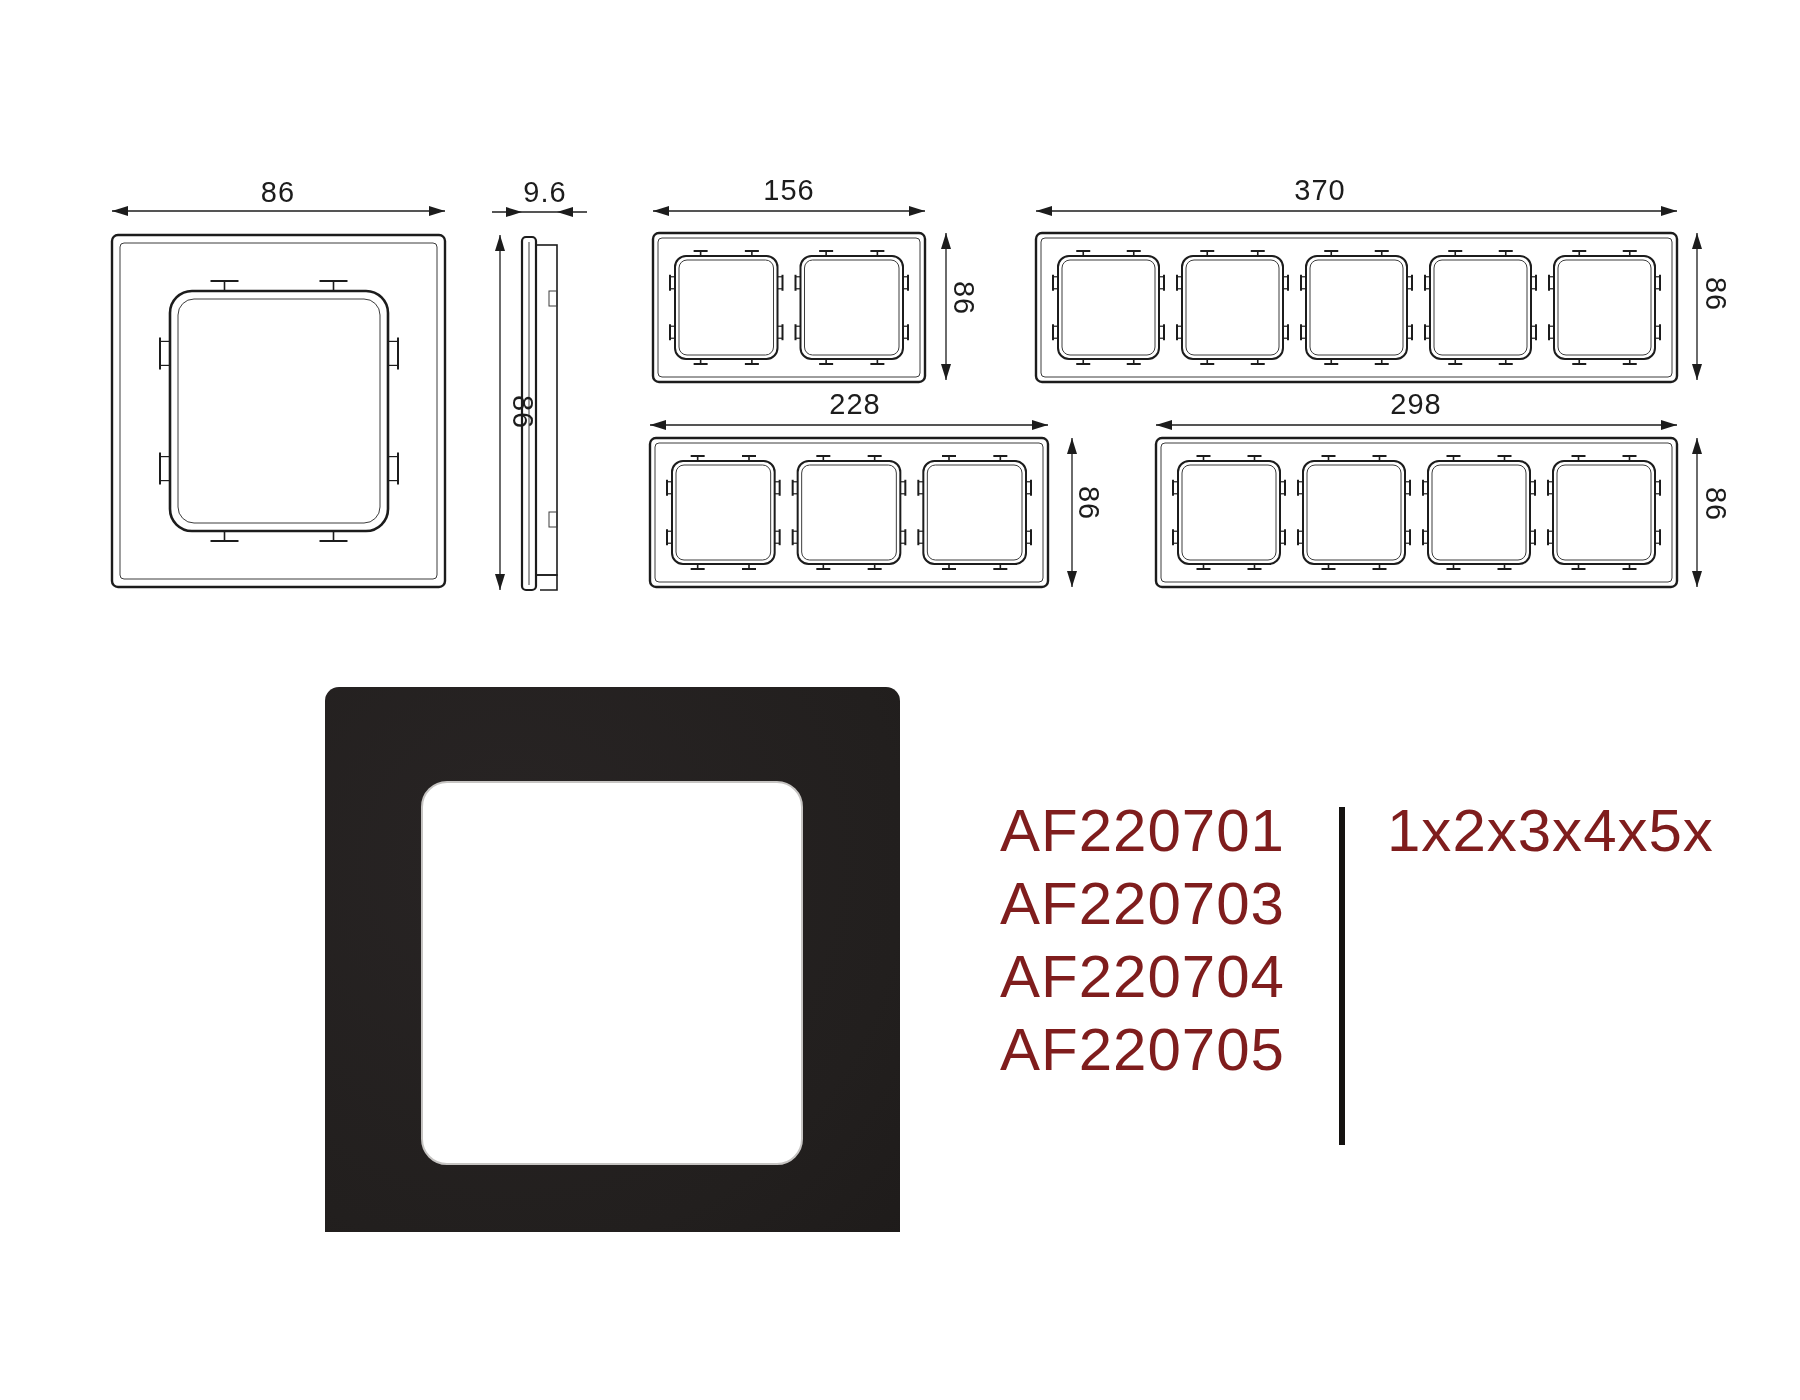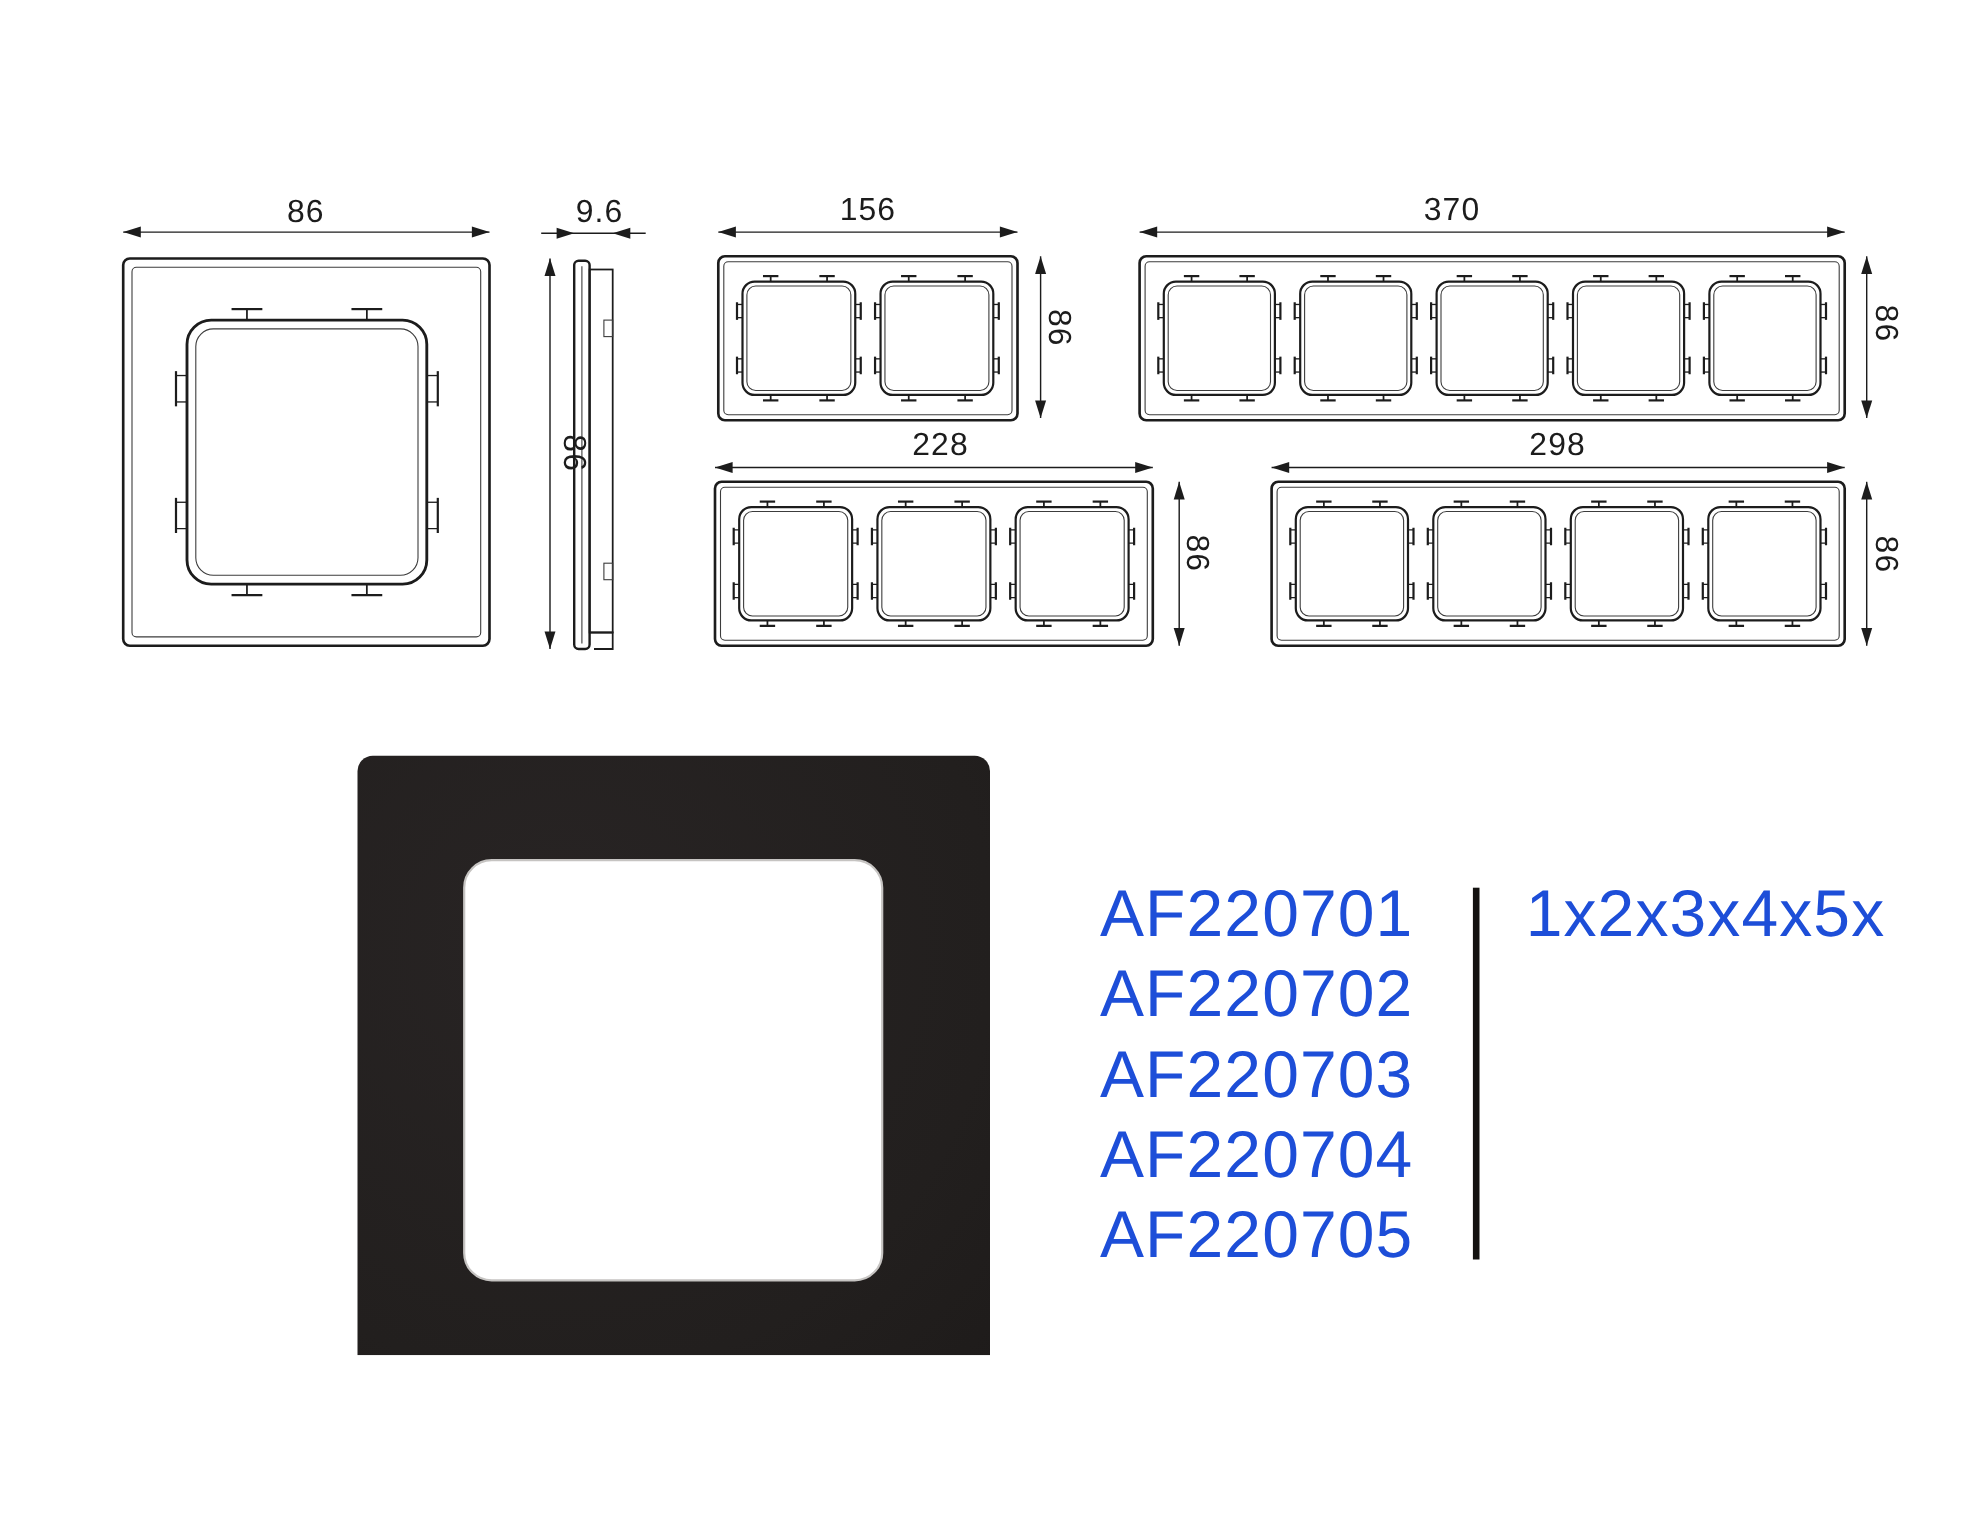--- a/index.html
+++ b/index.html
@@ -9,21 +9,21 @@
   .dim-label{font-family:"Liberation Sans",sans-serif;font-size:29px;fill:#1c1c1c;letter-spacing:1px;}
   
   .photo{position:absolute;left:325px;top:687px;width:575px;height:576px;border-radius:14px;
          background:radial-gradient(circle at 32% 30%, #282424 0%, #221f1e 70%, #1e1b1a 100%);}
   .photo-window{position:absolute;left:96px;top:94px;width:382px;height:384px;background:#ffffff;
                 border-radius:26px;box-sizing:border-box;border:2px solid #c6c4c2;}
   
   .ptable{position:absolute;left:1000px;top:794px;width:520px;height:366px;}
   .codes{position:absolute;left:0;top:0;display:flex;flex-direction:column;}
   .qtys{position:absolute;left:387px;top:0;display:flex;flex-direction:row;}
-  .cell{font-size:60px;line-height:73px;color:#1d4ed8;letter-spacing:1px;white-space:nowrap;}
+  .cell{font-size:60px;line-height:73px;color:#7f1d1d;letter-spacing:1px;white-space:nowrap;}
   .vdivider{position:absolute;left:339px;top:13px;width:6px;height:338px;background:#141210;}
 </style>
 </head>
 <body>
 
 <div class="canvas">
 
   <svg id="drawings" width="1800" height="645" viewBox="0 0 1800 645">
 
     <g id="gen-frames">
@@ -437,21 +437,20 @@
     <text class="dim-label" transform="translate(1716 504) rotate(90)" text-anchor="middle" dy="0.35em">86</text>
   </svg>
 
   <div class="photo">
     <div class="photo-window"></div>
   </div>
 
   <div class="ptable">
     <div class="codes" id="codes-col">
         <div class="cell">AF220701</div>
-        <div class="cell">AF220702</div>
         <div class="cell">AF220703</div>
         <div class="cell">AF220704</div>
         <div class="cell">AF220705</div>
       </div>
     <div class="vdivider"></div>
     <div class="qtys" id="qtys-col">
         <div class="cell">1x</div>
         <div class="cell">2x</div>
         <div class="cell">3x</div>
         <div class="cell">4x</div>

